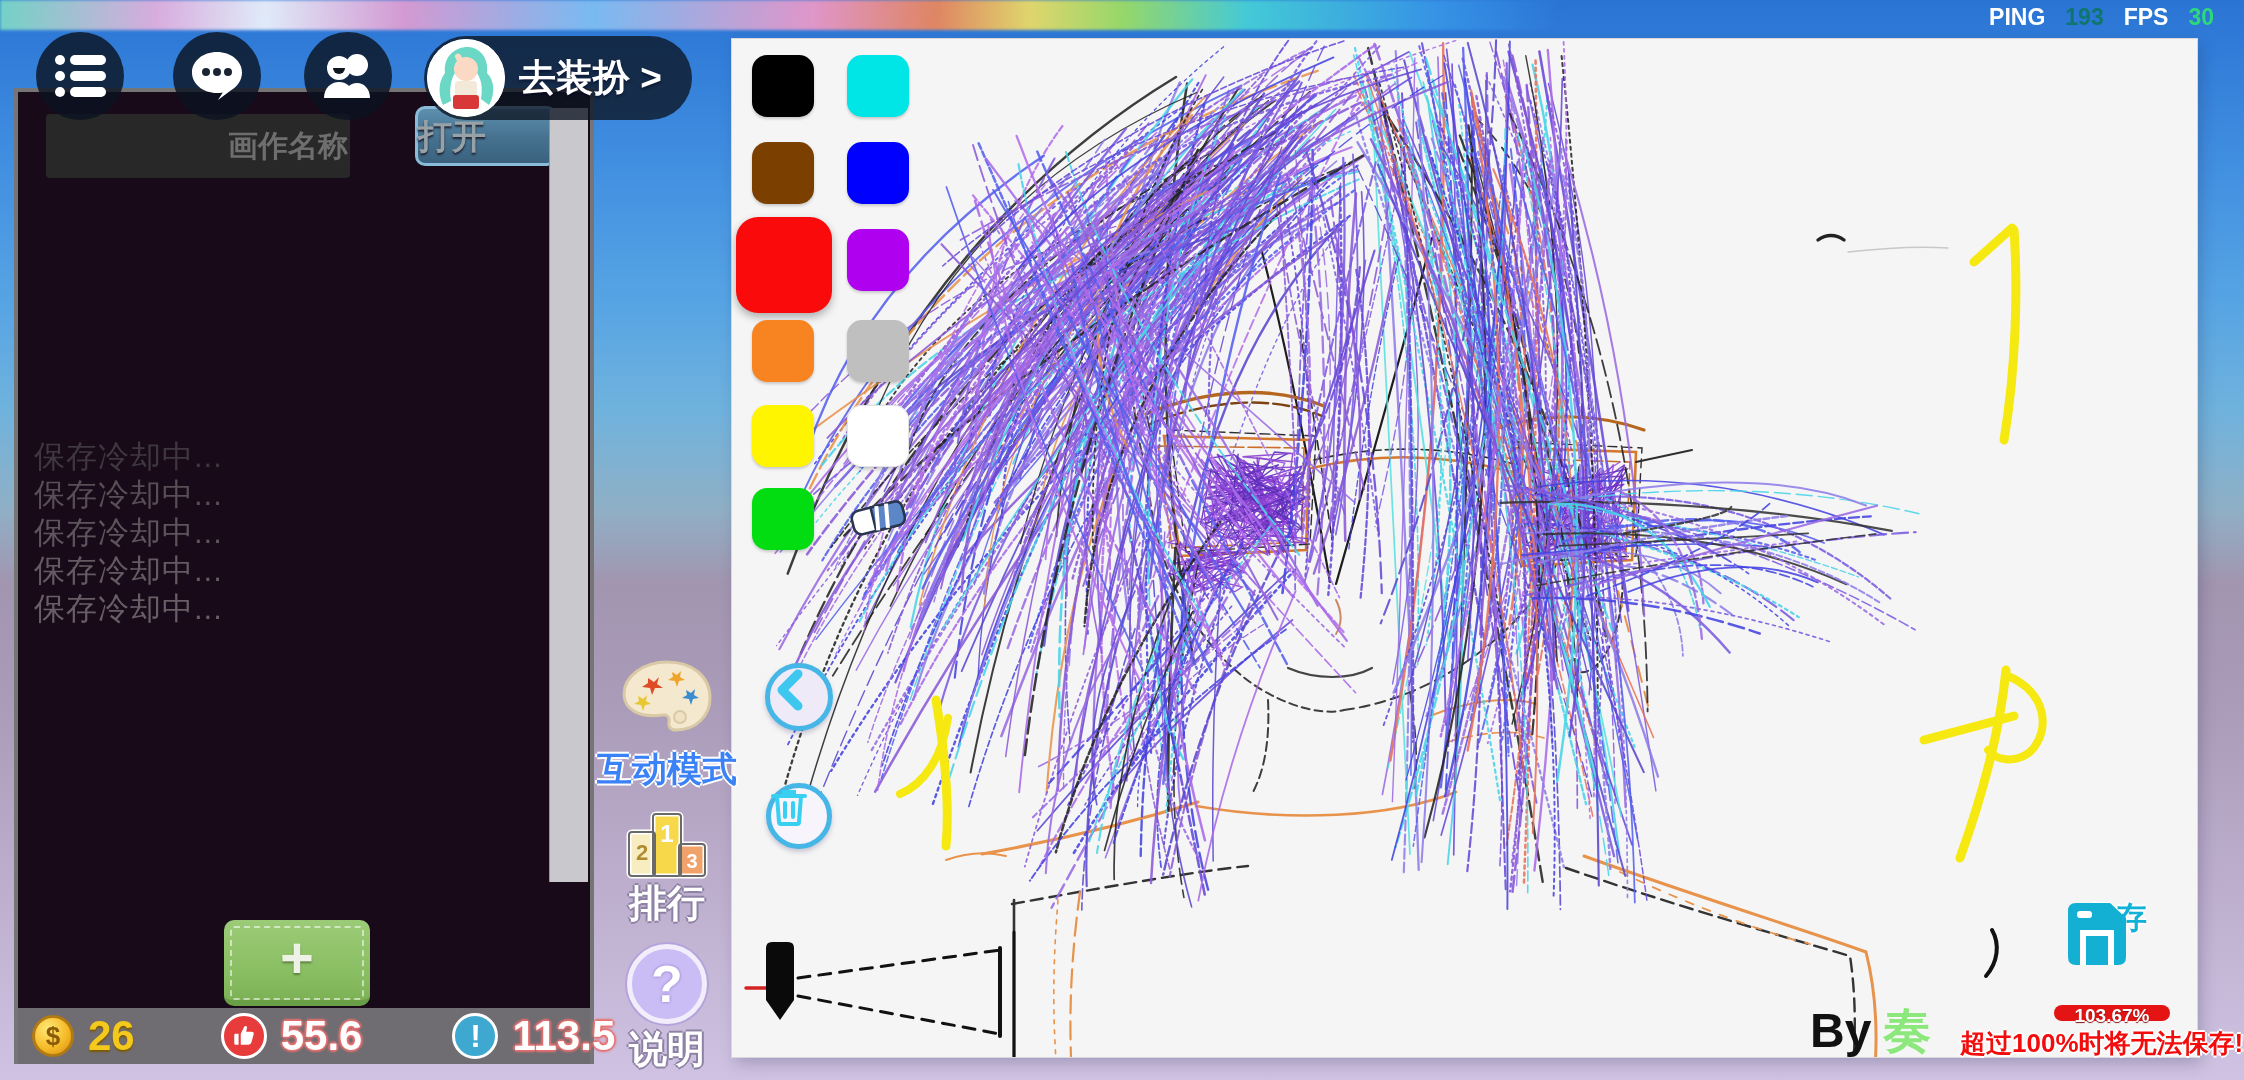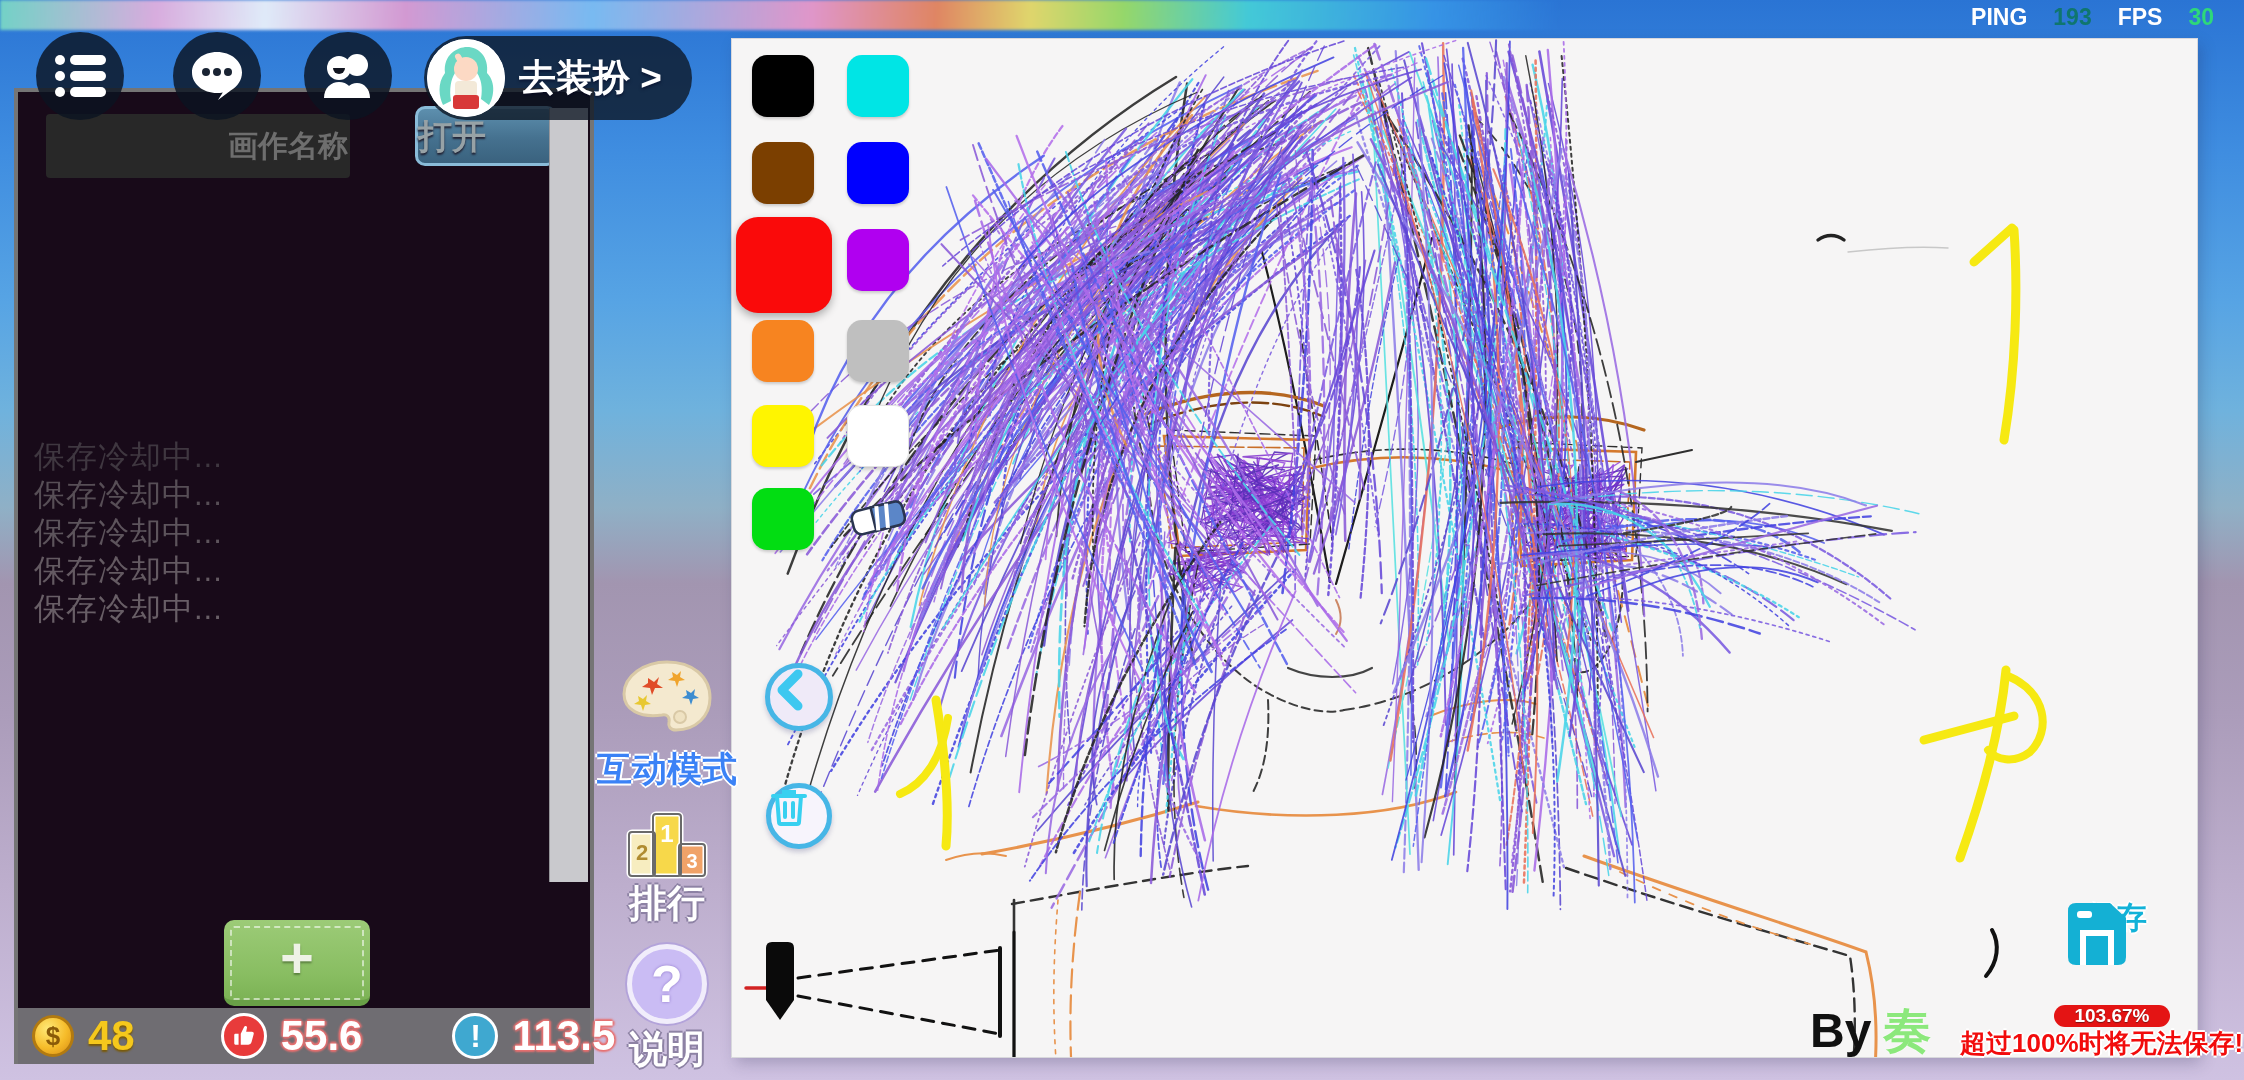--- a/index.html
+++ b/index.html
@@ -44,40 +44,40 @@
   .num-yellow{color:#f5c81c;text-shadow:0 2px 2px #7a5a06;}
   .num-white{color:#fff;text-shadow:-2px 0 2px #e87070,2px 0 2px #e87070,0 -2px 2px #e87070,0 2px 2px #e87070;}
   
   .circ-btn{width:88px;height:88px;border-radius:50%;background:rgba(11,20,33,.82);
     display:flex;align-items:center;justify-content:center;cursor:pointer;}
   .dress-pill{left:424px;top:36px;width:268px;height:84px;border-radius:42px;background:rgba(11,20,33,.78);
     display:flex;align-items:center;cursor:pointer;}
   .avatar{width:78px;height:78px;border-radius:50%;background:#fff;margin-left:3px;overflow:hidden;flex:0 0 auto;}
   .dress-label{color:#fff;font-size:37px;font-weight:900;margin-left:14px;text-shadow:0 2px 3px rgba(0,0,30,.5);white-space:nowrap;}
   
-  .hud{right:30px;top:4px;display:flex;gap:26px;font-size:23px;font-weight:900;}
+  .hud{right:30px;top:4px;display:flex;gap:20px;font-size:23px;font-weight:900;}
   .hud .lab{color:#fff;} .hud .ping{color:#0f766e;} .hud .fps{color:#2ed87a;}
   
   .canvas{left:732px;top:39px;width:1465px;height:1018px;background:#f6f5f5;
     box-shadow:0 0 0 1px #d8d8dc, 4px 6px 14px rgba(40,40,80,.25);}
   .canvas svg{position:absolute;left:0;top:0;}
   .palette{left:20px;top:16px;width:220px;height:560px;position:absolute;}
   .swatch{position:absolute;width:62px;height:62px;border-radius:15px;box-shadow:0 2px 3px rgba(0,0,0,.18);cursor:pointer;}
   .swatch.white{box-shadow:0 2px 4px rgba(0,0,0,.22), inset 0 0 0 1px #e2e2e2;}
   .swatch.selected{width:96px;height:96px;border-radius:22px;box-shadow:0 4px 8px rgba(0,0,0,.3);}
   .swatch.eraser{background:transparent;box-shadow:none;display:flex;align-items:center;justify-content:center;}
   .round-tool{position:absolute;width:68px;height:68px;border-radius:50%;background:#efeaf8;
     border:5px solid #46b6e6;box-sizing:border-box;display:flex;align-items:center;justify-content:center;
     box-shadow:0 3px 5px rgba(60,60,120,.25);cursor:pointer;}
   .round-tool.trash{background:#f7f4fc;}
   
   .save-btn{position:absolute;left:1336px;top:864px;width:96px;text-align:center;cursor:pointer;}
   .save-label{color:#12b2d8;font-size:31px;font-weight:900;line-height:30px;
     text-shadow:-2px 0 #fff,2px 0 #fff,0 -2px #fff,0 2px #fff;}
-  .save-bar{position:absolute;left:1322px;top:966px;width:116px;height:22px;background:#e41414;border-radius:12px;
+  .save-bar{position:absolute;left:1322px;top:966px;width:116px;height:16px;background:#e41414;border-radius:12px;
     color:#fff;font-size:19px;font-weight:900;text-align:center;line-height:22px;text-shadow:0 1px 1px #801010;}
   .save-warning{position:absolute;left:1228px;top:990px;width:228px;text-align:center;color:#f20c0c;
     font-size:26px;font-weight:900;line-height:29px;white-space:nowrap;
     text-shadow:-2px 0 #fff,2px 0 #fff,0 -2px #fff,0 2px #fff;}
   .author{position:absolute;left:1078px;top:960px;font-size:48px;font-weight:900;}
   .author .by{color:#111;} .author .name{color:#8ce87c;margin-left:12px;text-shadow:0 0 2px #fff;}
   
   .side-btn{position:absolute;width:150px;text-align:center;cursor:pointer;}
   .side-label{font-size:35px;font-weight:900;line-height:38px;white-space:nowrap;}
   .lab-green{color:#3b82f6;text-shadow:-2px 0 #fff,2px 0 #fff,0 -2px #fff,0 2px #fff;}
@@ -106,21 +106,21 @@
       <div class="list-item" style="color: rgb(63, 55, 64);">保存冷却中...</div>
       <div class="list-item" style="color: rgb(87, 78, 86);">保存冷却中...</div>
       <div class="list-item" style="color: rgb(93, 84, 92);">保存冷却中...</div>
       <div class="list-item" style="color: rgb(100, 90, 98);">保存冷却中...</div>
       <div class="list-item" style="color: rgb(104, 94, 102);">保存冷却中...</div>
     </div>
   <div class="plus-btn">+</div>
   <div class="wallet">
     <div class="wstat">
       <div class="coin">$</div>
-      <div class="wnum num-yellow">48</div>
+      <div class="wnum num-yellow">26</div>
     </div>
     <div class="wstat" style="margin-left:60px;">
       <div class="likeball">
         <svg width="26" height="26" viewBox="0 0 24 24">
             <path fill="#fff" d="M4 10h3v10H4a1 1 0 0 1-1-1v-8a1 1 0 0 1 1-1zm5 10V10l3.2-6.5a1.4 1.4 0 0 1 2.6.7L14 8h5.2a1.8 1.8 0 0 1 1.7 2.3l-2 7.4A3 3 0 0 1 16 20z"></path>
           </svg>
       </div>
       <div class="wnum num-white">55.6</div>
     </div>
     <div class="wstat" style="margin-left:64px;">

